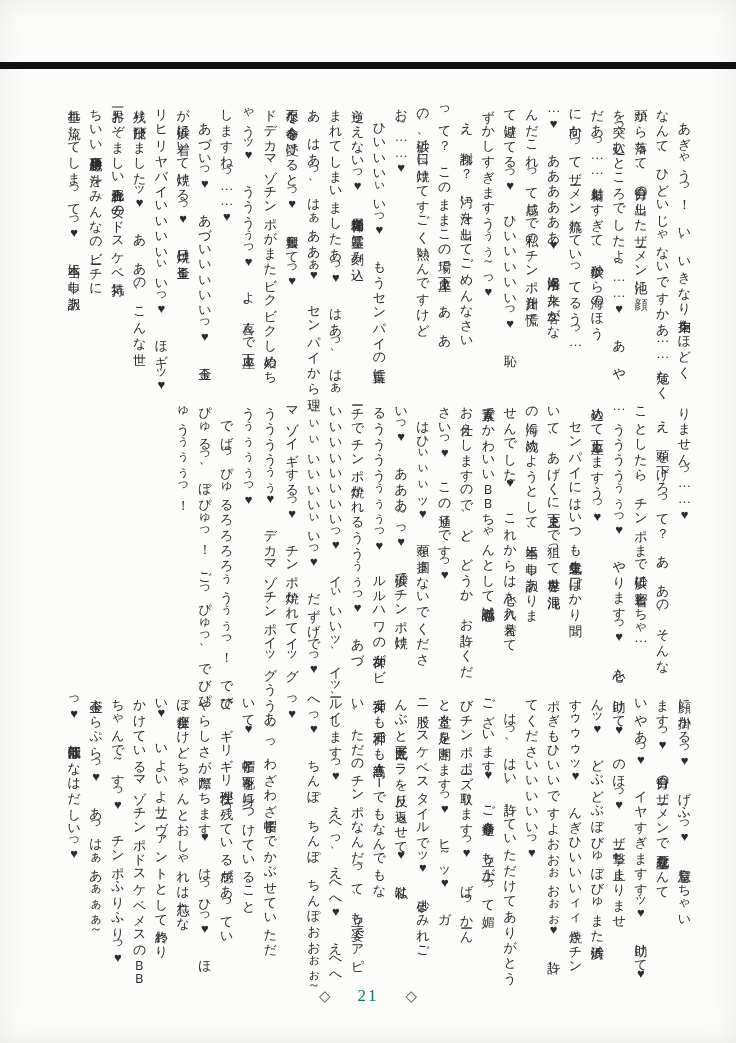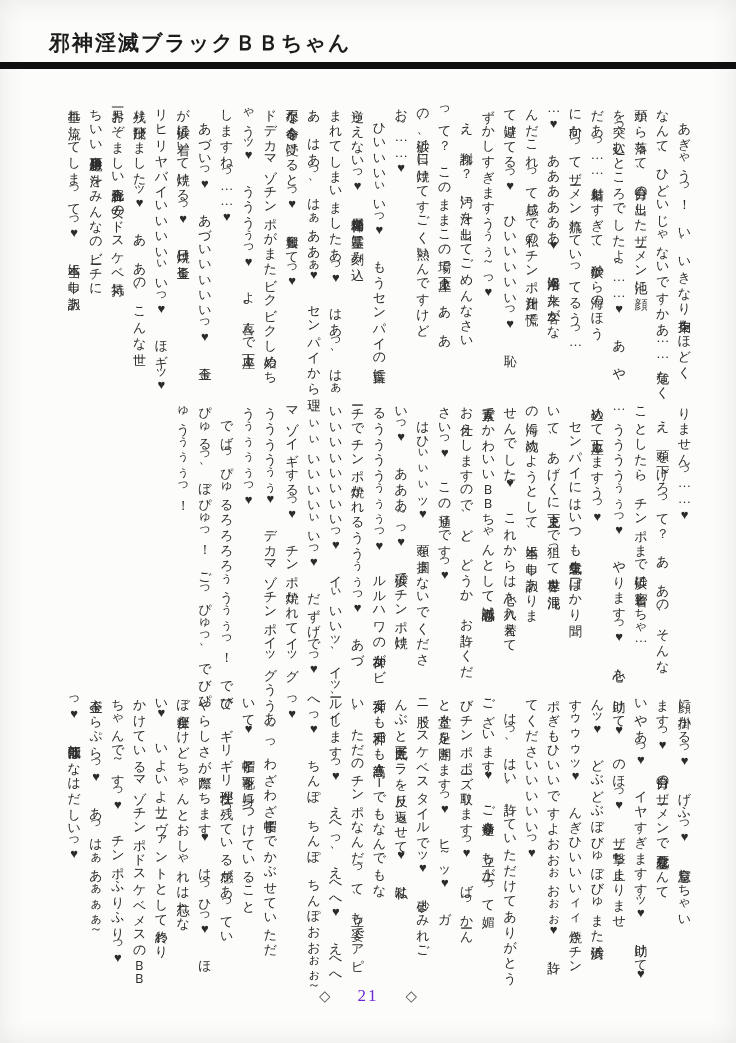--- a/index.html
+++ b/index.html
@@ -31,27 +31,26 @@
   .band-1{top:100px;}
   .band-2{top:398px;}
   .band-3{top:690px;}
   .tcol{margin:0;}
   .footer{
     position:absolute;left:0;top:986px;width:736px;
     display:flex;justify-content:center;align-items:center;gap:27px;
     color:#3a3a3a;
   }
   .diamond{font-size:15px;color:#555;}
-  .pagenum{font-size:17px;letter-spacing:2px;color:#6d28d9;}
+  .pagenum{font-size:17px;letter-spacing:2px;color:#0f766e;}
 </style>
 </head>
 <body>
 
 <div class="page">
-  <h1 class="title">邪神淫滅ブラックＢＢちゃん</h1>
   <div class="rule"></div>
 
   <section class="band band-1">
       <div class="tcol">　あぎゃうっ！　い、いきなり拘束をほどく</div>
       <div class="tcol">なんて、ひどいじゃないですかあ……危なく</div>
       <div class="tcol">頭から落ちて、自分の出したザーメン池に顔</div>
       <div class="tcol">を突っ込むところでしたよ～……♥　あ、や</div>
       <div class="tcol">だあっ……射精しすぎて、砂浜から海のほう</div>
       <div class="tcol">に向かってザーメン流れていってるうっ…</div>
       <div class="tcol">…♥　ああああああ♥　海水浴に来た客がな</div>

